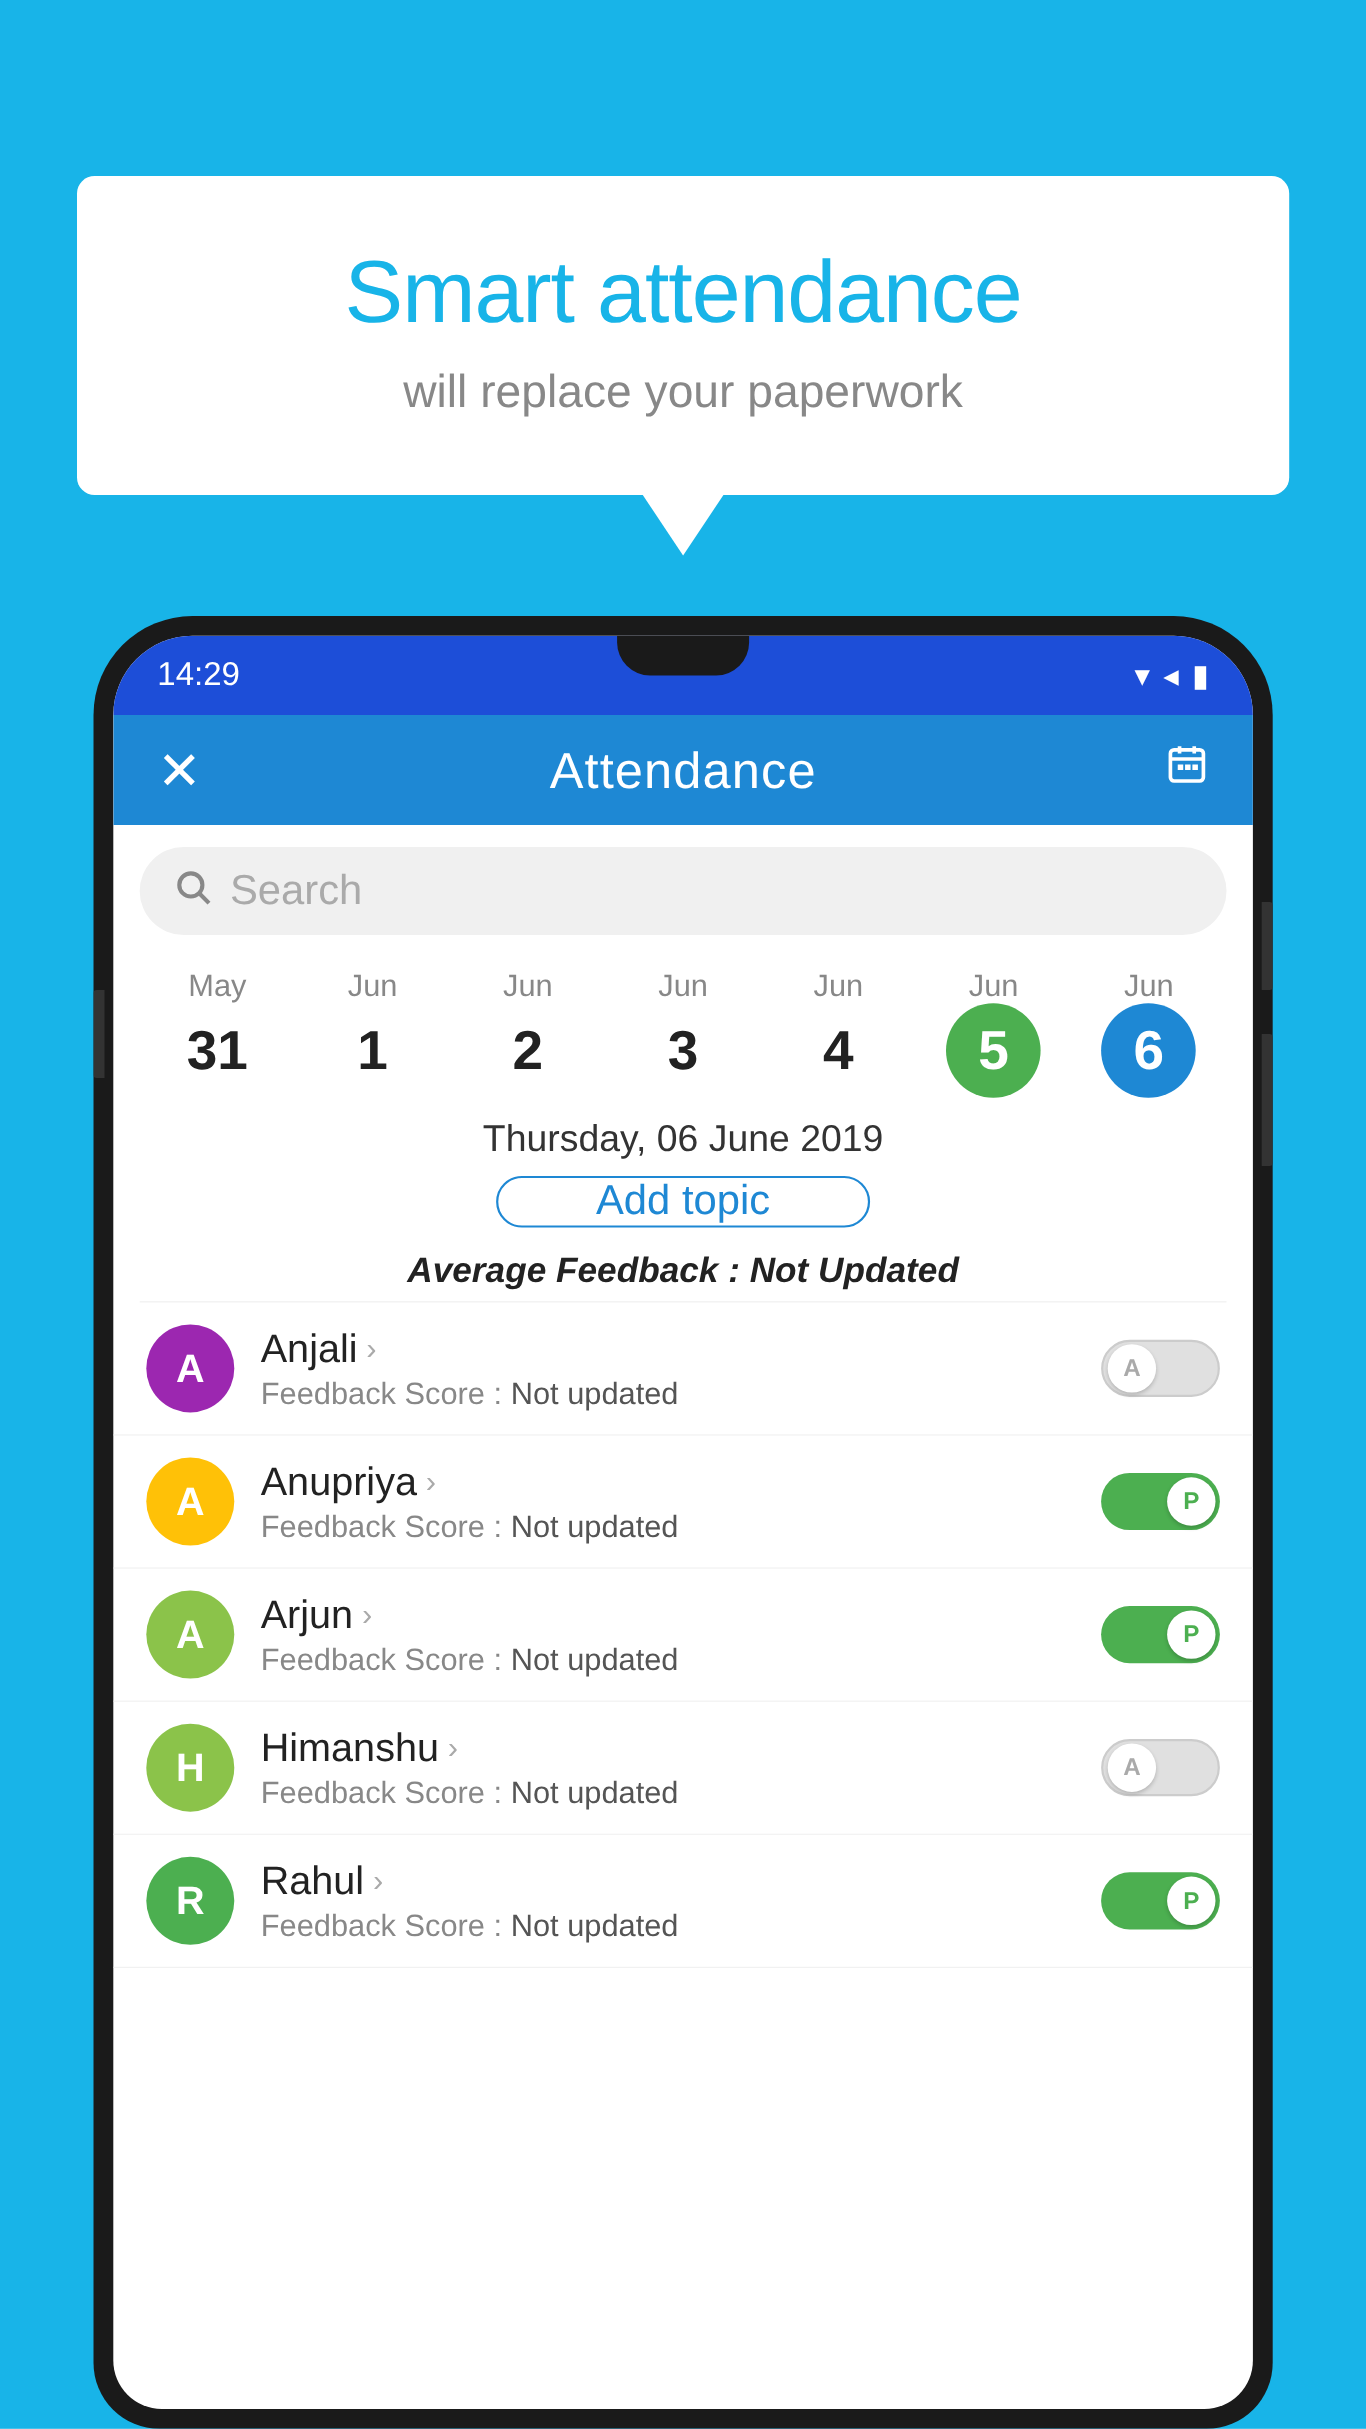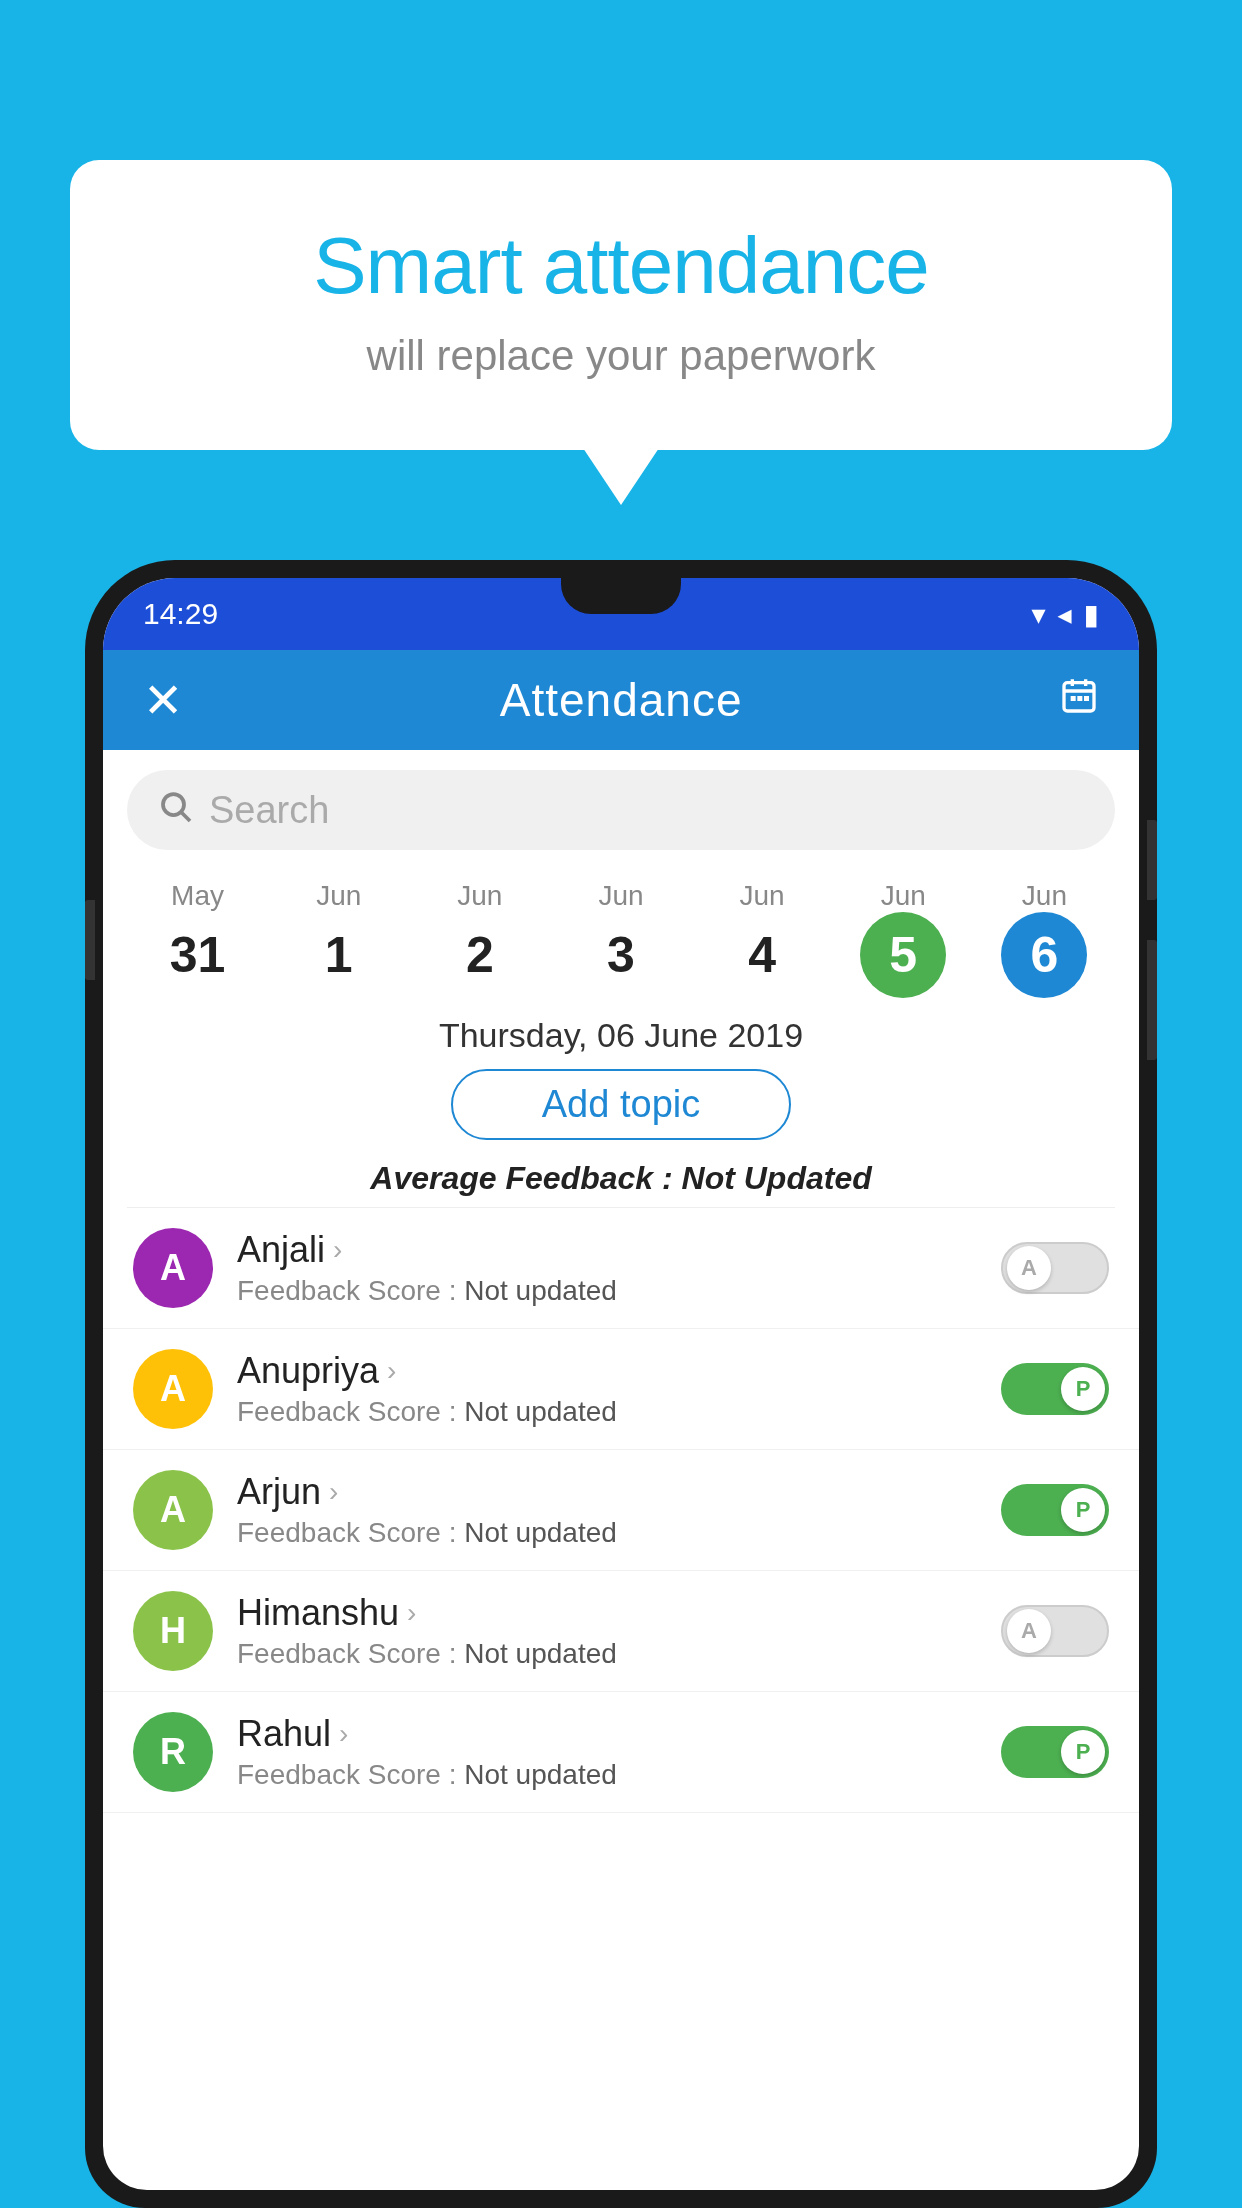--- a/index.html
+++ b/index.html
@@ -13,21 +13,21 @@
       position: relative;
     }
 
     
     .speech-bubble {
       position: absolute;
       top: 160px;
       left: 70px;
       right: 70px;
       background: white;
-      border-radius: 29px;
+      border-radius: 16px;
       padding: 60px 80px 70px;
       text-align: center;
     }
     .speech-bubble::after {
       content: '';
       position: absolute;
       bottom: -55px;
       left: 50%;
       transform: translateX(-50%);
       width: 0;
@@ -206,21 +206,21 @@
     }
 
     
     .add-topic-btn {
       display: block;
       margin: 0 auto 20px;
       border: 2px solid #1e88d4;
       background: white;
       color: #1e88d4;
       border-radius: 40px;
-      padding: 12px 60px;
+      padding: 0 60px;
       font-size: 38px;
       width: 340px;
       text-align: center;
       cursor: pointer;
     }
 
     
     .avg-feedback {
       text-align: center;
       font-size: 32px;

